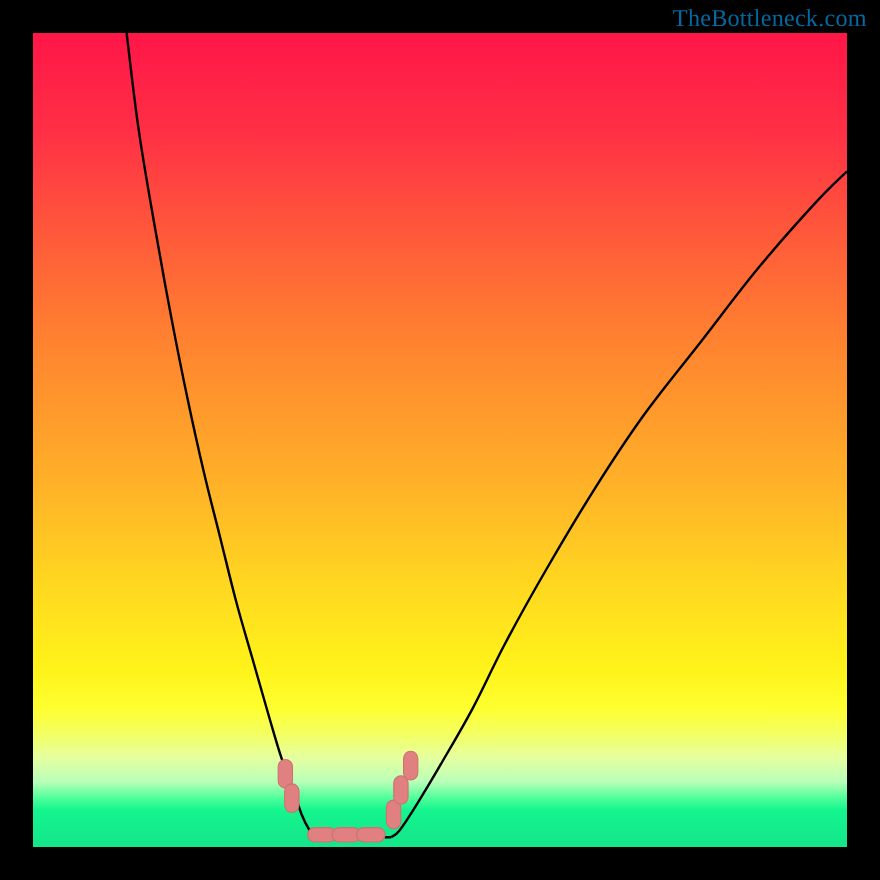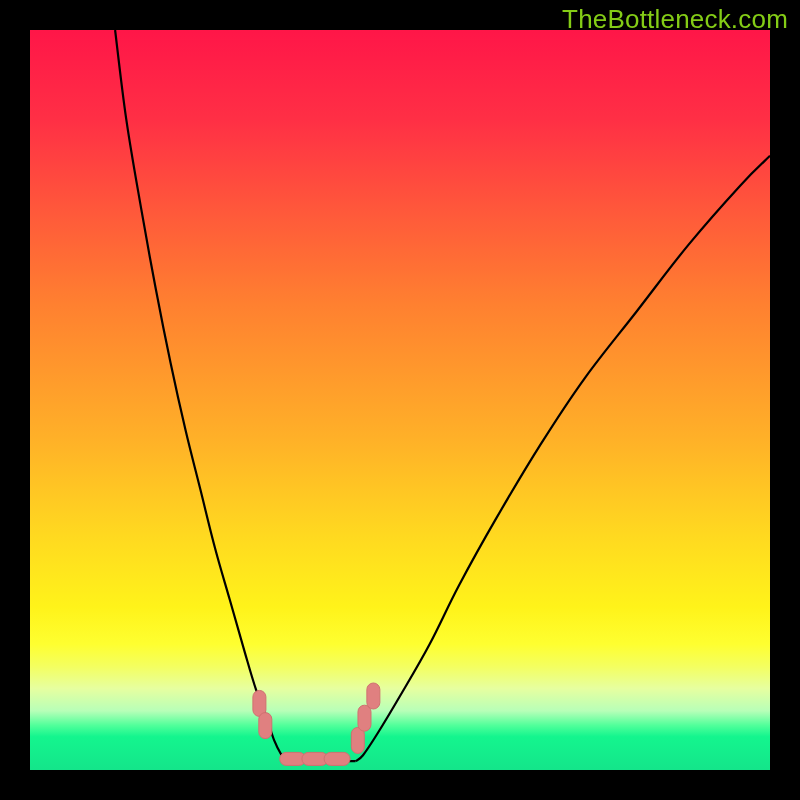--- a/index.html
+++ b/index.html
@@ -47,23 +47,24 @@
     );
   }
   .curve-svg {
     position: absolute;
     inset: 0;
   }
   .watermark {
     position: absolute;
     top: 4px;
     right: 12px;
-    color: #84cc16;
-    font-size: 26px;
+    color: #0369a1;
+    font-size: 22px;
     letter-spacing: 0.2px;
+    font-family: Liberation Serif, serif;
   }
 </style>
 </head>
 <body>
 
 <div class="frame">
   <div class="plot">
     <div class="gradient"></div>
     <svg class="curve-svg" viewBox="0 0 740 740" preserveAspectRatio="none">
       <g>

